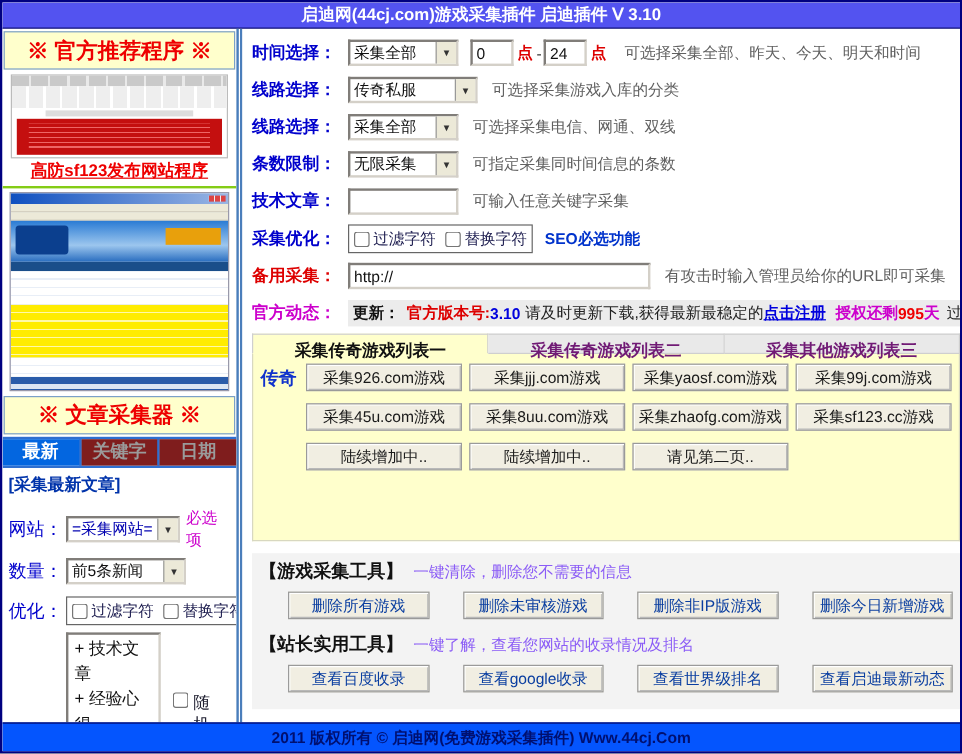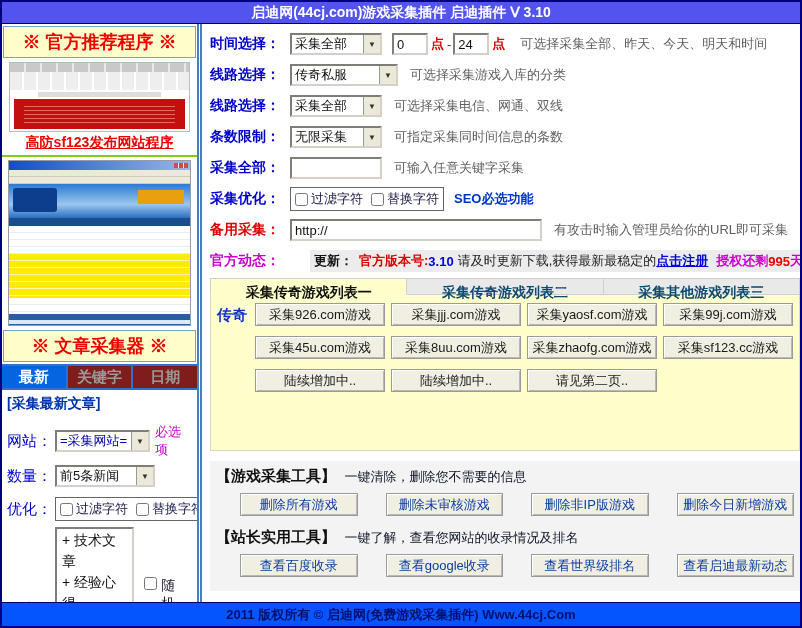--- a/index.html
+++ b/index.html
@@ -70,47 +70,47 @@
   .main { flex:1; min-width:0; overflow:hidden; background:#fff; }
   .frow { display:flex; align-items:center; margin:9px 0 0 8px; height:22px; white-space:nowrap; }
   .flabel { flex:none; width:80px; font-weight:bold; font-size:14px; color:#0000CC; }
   .flabel.red { color:#DD0000; } .flabel.mag { color:#CC00CC; }
   .help { color:#606060; font-size:13px; margin-left:12px; }
   .tin { height:22px; border:2px inset #d4d0c8; font-size:13px; padding:0 3px; color:#111; background:#fff; }
   .dot { color:#DD0000; font-weight:bold; font-size:13px; margin:0 3px; }
   .dash { color:#333; font-size:13px; }
   .seo { color:#0033CC; font-weight:bold; font-size:13px; margin-left:10px; }
   .newsband { flex:1; min-width:0; overflow:hidden; background:#ECECEC; height:22px; display:flex;
-              align-items:center; font-size:13px; white-space:nowrap; padding-left:4px;margin-left:20px; }
+              align-items:center; font-size:13px; white-space:nowrap; padding-left:4px; }
   .nv-upd { color:#111; font-weight:bold; }
   .nv-verl { color:#DD0000; font-weight:bold; margin-left:6px; }
   .nv-ver { color:#0000DD; font-weight:bold; }
   .nv-txt { color:#222; margin-left:4px; }
   .nv-reg { color:#0000DD; font-weight:bold; text-decoration:underline; }
   .nv-auth { color:#CC00CC; font-weight:bold; margin-left:8px; }
   .nv-days { color:#EE0000; font-weight:bold; }
   .nv-clip { color:#222; margin-left:6px; }
 
   .mtabs { display:flex; height:17px; margin:6px 0 0 8px; }
   .mtab { flex:1; text-align:center; font-size:14px; line-height:26px; background:#E9E9E9;
-          color:#0c4a6e; border:1px solid #cfcfcf; border-left:none; font-weight:bold; }
+          color:#701a75; border:1px solid #cfcfcf; border-left:none; font-weight:bold; }
   .mtab:first-child { border-left:1px solid #cfcfcf; }
   .mtab.active { background:#FFFFCC; color:#111; border-bottom:1px solid #FFFFCC; }
   .ypanel { margin-left:8px; height:156px; background:#FFFFCC; border:1px solid #d8d8c0;
             border-top:none; display:flex; padding:8px 6px 0 6px; }
   .glabel { flex:none; width:38px; color:#1133CC; font-weight:bold; font-size:15px; padding-top:3px; }
   .ggrid { flex:1; display:grid; grid-template-columns:repeat(4,1fr); gap:10px 6px;
            align-content:start; }
   .gbtn { height:23px; background:#F1EEE2; border:1px solid #9a9a9a;
           box-shadow:inset 1px 1px 0 #fff, inset -1px -1px 0 #b8b8b8;
           font-size:13px; color:#1a1a1a; text-align:center; line-height:21px;
           overflow:hidden; white-space:nowrap; }
   .toolpanel { margin:10px 0 0 8px; background:#F3F3F3; padding:6px 6px 2px 6px; }
   .ttitle { font-size:15px; font-weight:bold; color:#111; display:inline; }
-  .tdesc { font-size:13px; color:#0f172a; display:inline; margin-left:4px; }
+  .tdesc { font-size:13px; color:#8b5cf6; display:inline; margin-left:4px; }
   .trow { display:flex; gap:28px; margin:7px 0 12px 24px; }
   .tbtn { width:138px; height:23px; background:#F1EEE2; border:1px solid #9a9a9a;
           box-shadow:inset 1px 1px 0 #fff, inset -1px -1px 0 #b8b8b8;
           font-size:13px; color:#0a3ea0; text-align:center; line-height:21px; white-space:nowrap; }
 </style>
 </head>
 <body>
 
 <div class="window">
   <div class="titlebar">启迪网(44cj.com)游戏采集插件  启迪插件 Ⅴ 3.10</div>
@@ -236,21 +236,21 @@
       <div class="frow">
         <span class="flabel">条数限制：</span>
         <span class="combo" style="width:92px">
           <span class="ctext" style="color:#111">无限采集</span>
           <span class="arr">▼</span>
         </span>
         <span class="help">可指定采集同时间信息的条数</span>
       </div>
 
       <div class="frow">
-        <span class="flabel">采集全部：</span>
+        <span class="flabel">技术文章：</span>
         <input class="tin" style="width: 92px;" value="">
         <span class="help">可输入任意关键字采集</span>
       </div>
 
       <div class="frow">
         <span class="flabel">采集优化：</span>
         <span class="ckgroup">
           <span class="ck">
               <input type="checkbox" style="">
             <span>过滤字符</span>

